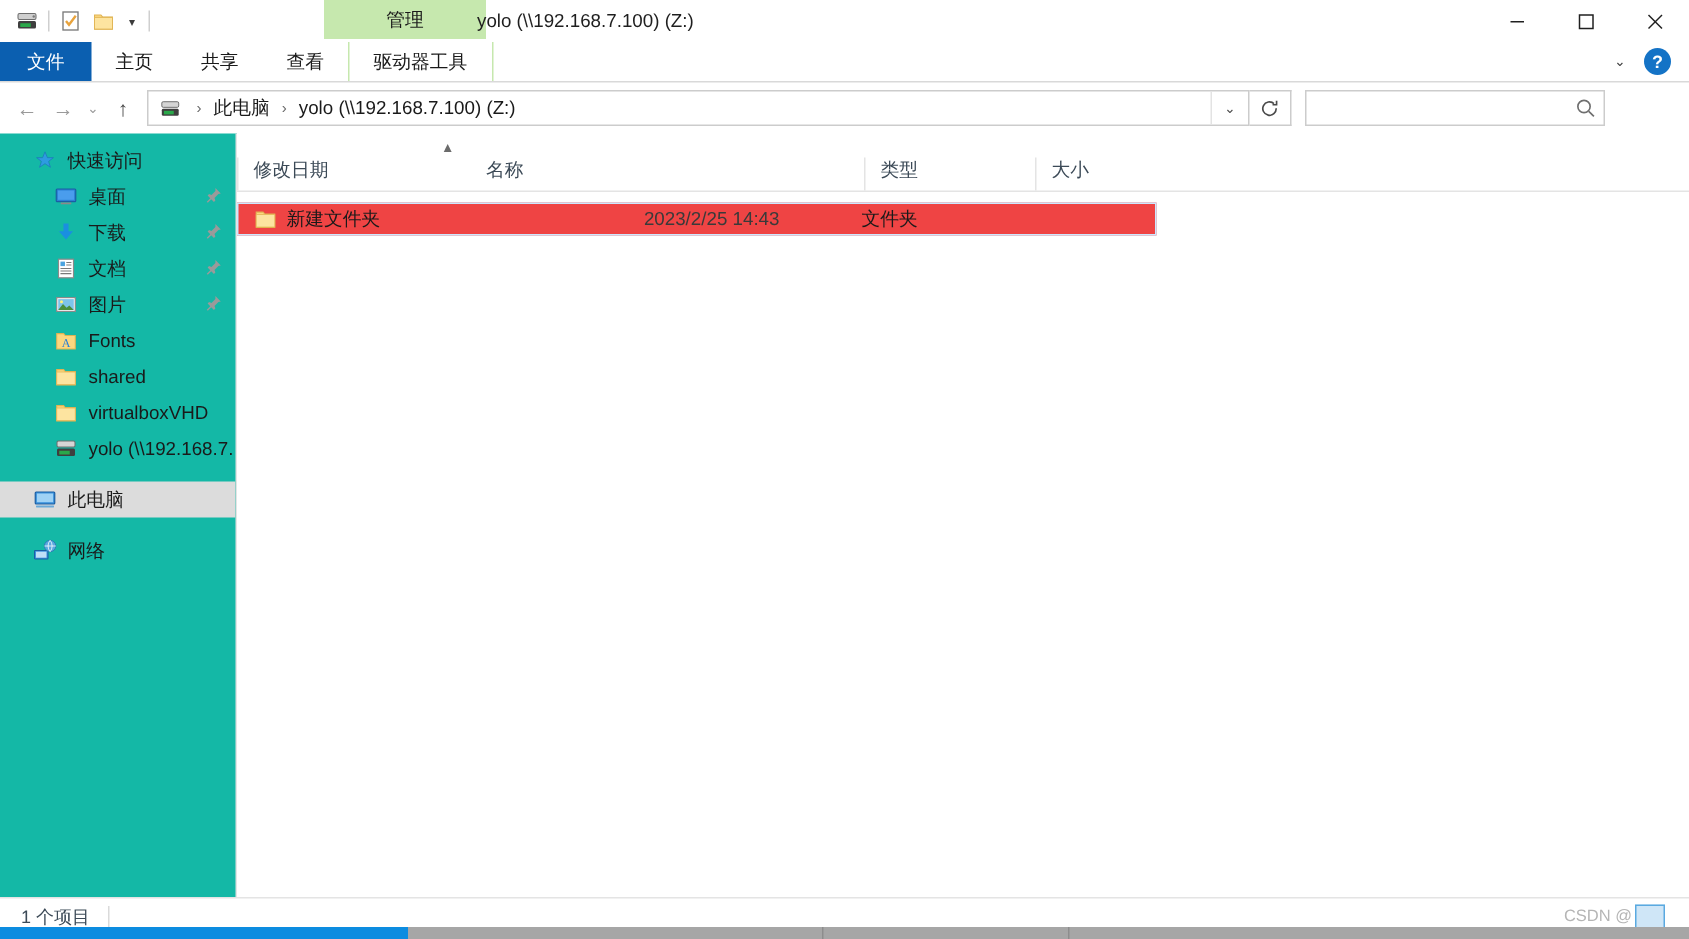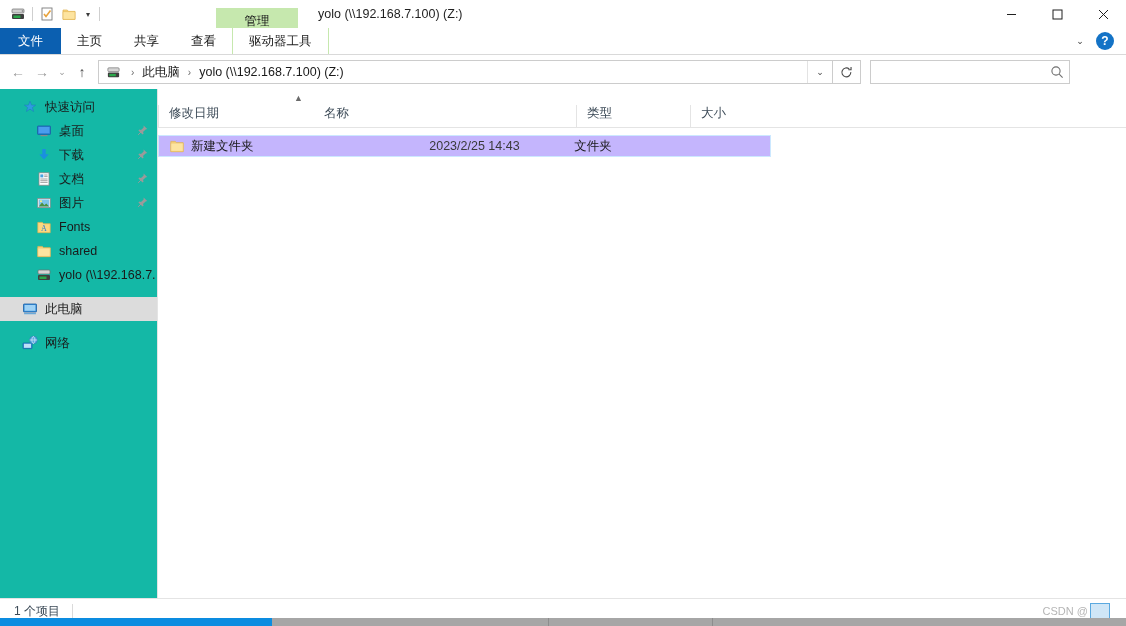--- a/index.html
+++ b/index.html
@@ -52,22 +52,22 @@
     align-items: center;
     justify-content: center;
     font-size: 8px;
     color: #3b3b3b;
   }
 
   
   .ctx-header {
     position: absolute;
     left: 216px;
-    top: 8px;
-    width: 82px;
+    top: 0px;
+    width: 108px;
     height: 26px;
     background: #c6e8ae;
     display: flex;
     align-items: center;
     justify-content: center;
     font-size: 12.5px;
     color: #1a1a1a;
   }
 
   .win-title {
@@ -336,21 +336,21 @@
   .colhead.first { border-left: none; padding-left: 20px; }
 
   .filerow {
     height: 22px;
     display: flex;
     align-items: center;
     box-sizing: border-box;
     margin-top: 7px;
     width: 613px;
     border: 1px solid #cce8ff;
-    background: #c4b5fd;
+    background: #ef4444;
   }
   .cell {
     font-size: 12.5px;
     color: #1a1a1a;
     box-sizing: border-box;
     display: flex;
     align-items: center;
     white-space: nowrap;
     overflow: hidden;
   }
@@ -645,20 +645,29 @@
     <div class="nav-item child">
       <span class="nav-icon">
         <svg width="16" height="16" viewBox="0 0 16 16">
           <path d="M1.8 3.4 h4.6 l1.1 1.3 H14.2 v9 H1.8 Z" fill="#fcd77f" stroke="#e0b352" stroke-width="0.7"></path>
           <path d="M1.8 5 h12.4 v8.4 H1.8 Z" fill="#fde4a0" stroke="#e0b352" stroke-width="0.5"></path>
         </svg>
       </span>
       <span class="nav-label">shared</span>
     </div>
 
+    <div class="nav-item child">
+      <span class="nav-icon">
+        <svg width="16" height="16" viewBox="0 0 16 16">
+          <path d="M1.8 3.4 h4.6 l1.1 1.3 H14.2 v9 H1.8 Z" fill="#fcd77f" stroke="#e0b352" stroke-width="0.7"></path>
+          <path d="M1.8 5 h12.4 v8.4 H1.8 Z" fill="#fde4a0" stroke="#e0b352" stroke-width="0.5"></path>
+        </svg>
+      </span>
+      <span class="nav-label">virtualboxVHD</span>
+    </div>
 
     <div class="nav-item child">
       <span class="nav-icon">
         <svg width="16" height="16" viewBox="0 0 16 16">
           <rect x="2" y="3" width="12" height="4" rx="1" fill="#d5d5d5" stroke="#6e6e6e" stroke-width="0.7"></rect>
           <rect x="2" y="8" width="12" height="5" rx="1" fill="#3f3f3f"></rect>
           <rect x="3.5" y="9.5" width="7" height="2.5" fill="#2aa84a"></rect>
         </svg>
       </span>
       <span class="nav-label">yolo (\\192.168.7.</span>

